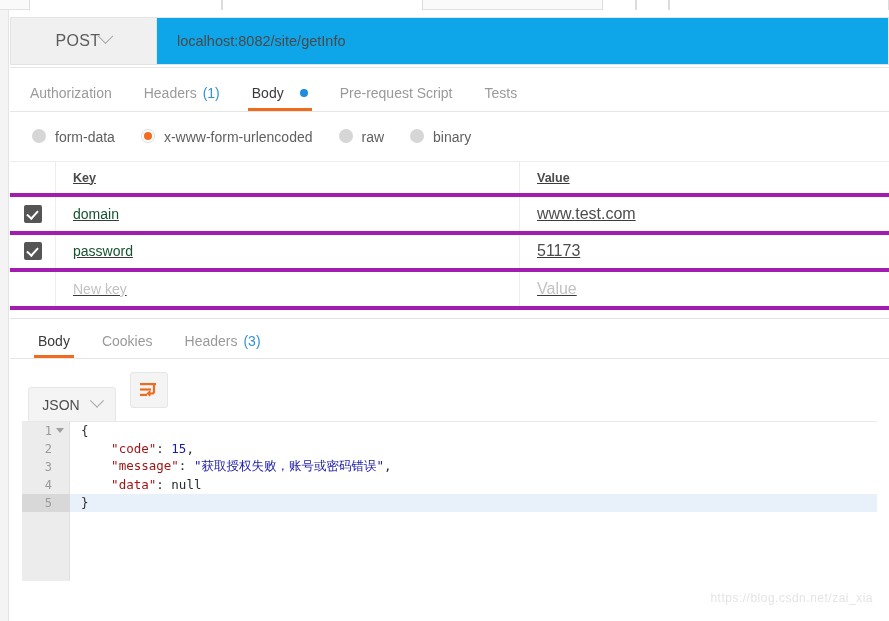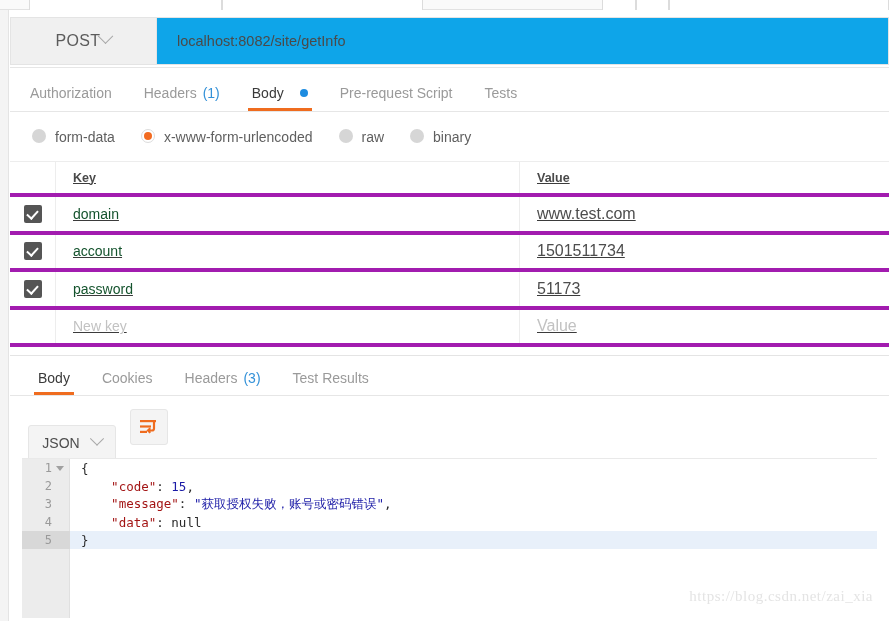--- a/index.html
+++ b/index.html
@@ -353,22 +353,22 @@
   .tok-key { color: #a31515; }
   .tok-num { color: #1a1aa6; }
   .tok-str { color: #1a1aa6; }
   .tok-punct { color: #2a2a2a; }
   .tok-null { color: #2a2a2a; }
 
   .watermark {
     position: absolute;
     right: 16px;
     bottom: 16px;
-    font-family: Liberation Serif, serif;
-    font-size: 15px;
+    font-family: Liberation Sans, sans-serif;
+    font-size: 12px;
     color: #e4e4e4;
     letter-spacing: .5px;
     user-select: none;
   }
 </style>
 </head>
 <body>
 
 <div class="top-chrome">
   <div class="seg" style="left:29px; width:193px;"></div>
@@ -440,27 +440,20 @@
     </div>
 
     <div class="kv-row">
       <div class="cell-check">
         <span class="cbox"></span>
       </div>
       <div class="cell-key">domain</div>
       <div class="cell-val">www.test.com</div>
     </div>
 
-    <div class="kv-row">
-      <div class="cell-check">
-        <span class="cbox"></span>
-      </div>
-      <div class="cell-key">account</div>
-      <div class="cell-val">1501511734</div>
-    </div>
 
     <div class="kv-row">
       <div class="cell-check">
         <span class="cbox"></span>
       </div>
       <div class="cell-key">password</div>
       <div class="cell-val">51173</div>
     </div>
 
     <div class="kv-row ghost">
@@ -476,23 +469,20 @@
   <div class="resp-tabs">
     <div class="tab active">
       <span>Body</span>
     </div>
     <div class="tab">
       <span>Cookies</span>
     </div>
     <div class="tab">
       <span>Headers</span>
       <span class="cnt">(3)</span>
-    </div>
-    <div class="tab">
-      <span>Test Results</span>
     </div>
   </div>
 
   <div class="resp-toolbar">
 
     <div class="fmt-select">
       <span>JSON</span>
       <span class="chev"></span>
     </div>
 

